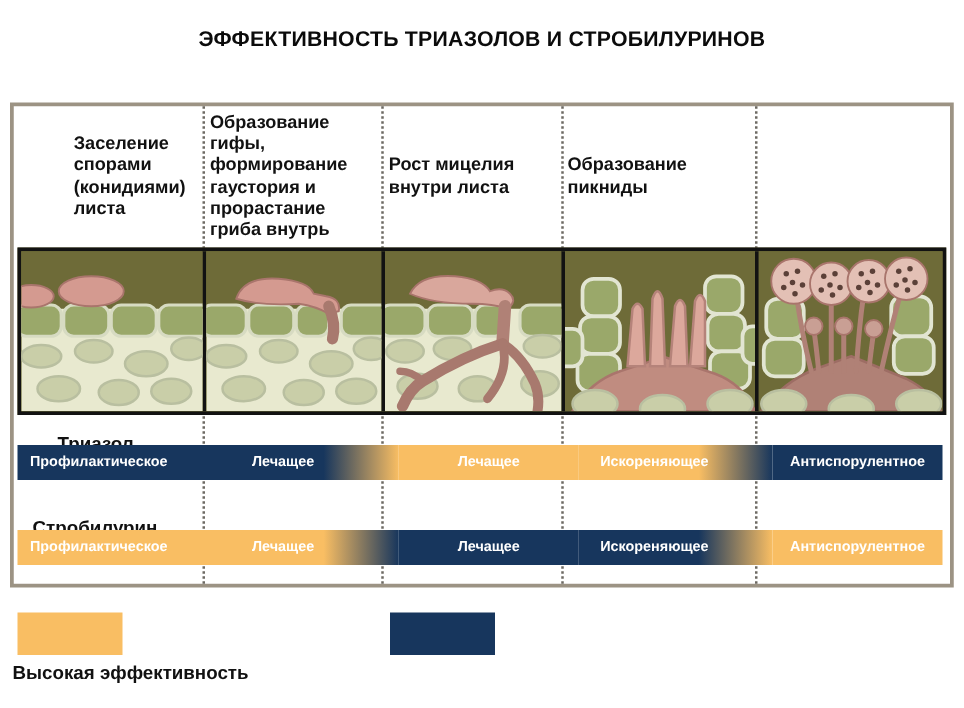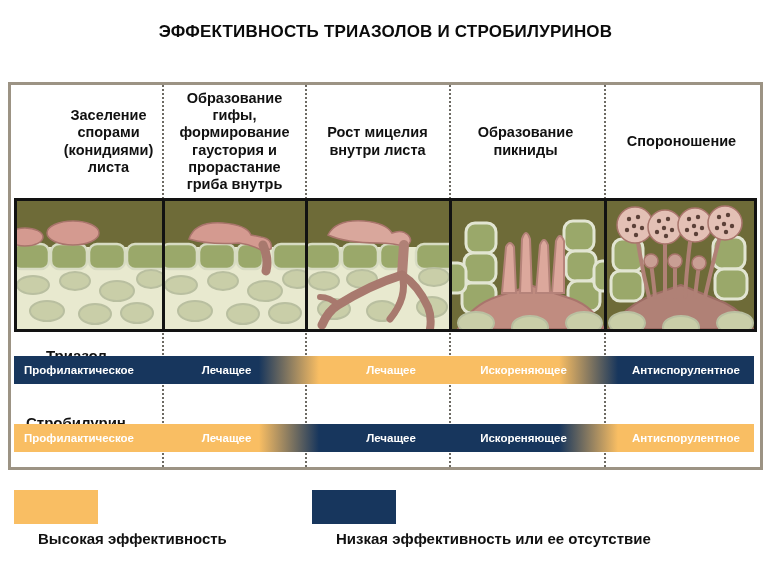--- a/index.html
+++ b/index.html
@@ -12,21 +12,21 @@
          font-size:17px;font-weight:bold;color:#0b0b0b;letter-spacing:.2px;
          white-space:nowrap;}
 
   
   .frame{position:absolute;left:8px;top:82px;width:755px;height:388px;
          border:3px solid #9c9384;background:#ffffff;box-sizing:border-box;}
 
   
   .headrow{position:absolute;left:11px;top:85px;width:749px;height:113px;}
   .hcell{position:absolute;top:0;height:113px;display:flex;align-items:center;
-         justify-content:center;text-align:center;font-size:14.5px;
+         justify-content:center;font-size:14.5px;
          font-weight:bold;color:#111111;line-height:1.18;padding:0 4px;
          box-sizing:border-box;}
 
   
   .vdiv{position:absolute;top:85px;height:382px;width:0;
         border-left:2px dotted #6d6a63;}
 
   
   .strip{position:absolute;left:14px;top:198px;width:743px;height:134px;
          border:3px solid #121212;box-sizing:border-box;background:#6e6b38;}
@@ -41,37 +41,36 @@
   
   .bar{position:absolute;left:14px;width:720px;height:28px;}
   .seg{position:absolute;top:0;height:28px;display:flex;align-items:center;
        box-sizing:border-box;}
   .seglbl{font-size:11.5px;font-weight:bold;color:#ffffff;
           white-space:nowrap;}
 
   
   .swatch{position:absolute;width:84px;height:34px;}
   .legtxt{position:absolute;font-size:15px;font-weight:bold;color:#111111;
-          white-space:nowrap;margin-left:28px;}
+          white-space:nowrap;}
 </style>
 </head>
 <body>
 
 <div id="root">
 
   <div class="title">ЭФФЕКТИВНОСТЬ ТРИАЗОЛОВ И СТРОБИЛУРИНОВ</div>
 
   <div class="frame"></div>
 
   <div class="headrow">
     <div class="hcell" style="left:0px;width:151px;padding-left:48px;">Заселение спорами (конидиями) листа</div>
     <div class="hcell" style="left:153px;width:141px;">Образование гифы, формирование гаустория и прорастание гриба внутрь</div>
     <div class="hcell" style="left:296px;width:141px;">Рост мицелия внутри листа</div>
     <div class="hcell" style="left:439px;width:151px;">Образование пикниды</div>
-    <div class="hcell" style="left:592px;width:157px;">Спороношение</div>
   </div>
 
   <div class="vdiv" style="left:162px;"></div>
   <div class="vdiv" style="left:305px;"></div>
   <div class="vdiv" style="left:449px;"></div>
   <div class="vdiv" style="left:604px;"></div>
 
   <div class="strip">
 
     <div class="panel" style="left:0px;width:148px;">
@@ -283,15 +282,14 @@
     </div>
     <div class="seg" style="left:604px;width:136px;background:#F9BE63;justify-content:center;">
       <span class="seglbl">Антиспорулентное</span>
     </div>
   </div>
 
   <div class="swatch" style="left:14px;top:490px;background:#F9BE63;"></div>
   <div class="legtxt" style="left:10px;top:530px;">Высокая эффективность</div>
 
   <div class="swatch" style="left:312px;top:490px;background:#17365D;"></div>
-  <div class="legtxt" style="left:308px;top:530px;">Низкая эффективность или ее отсутствие</div>
 
 </div>
 
 </body></html>

